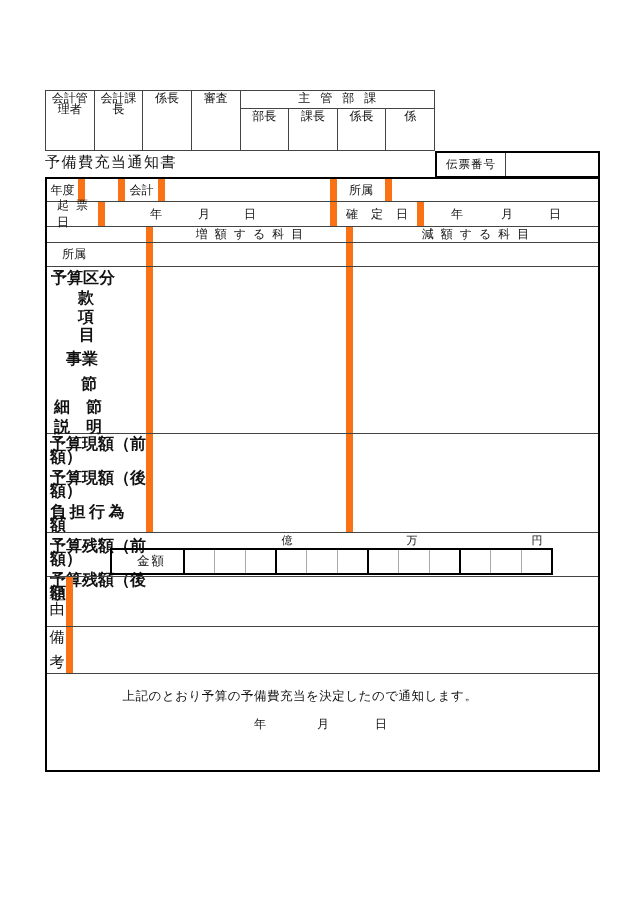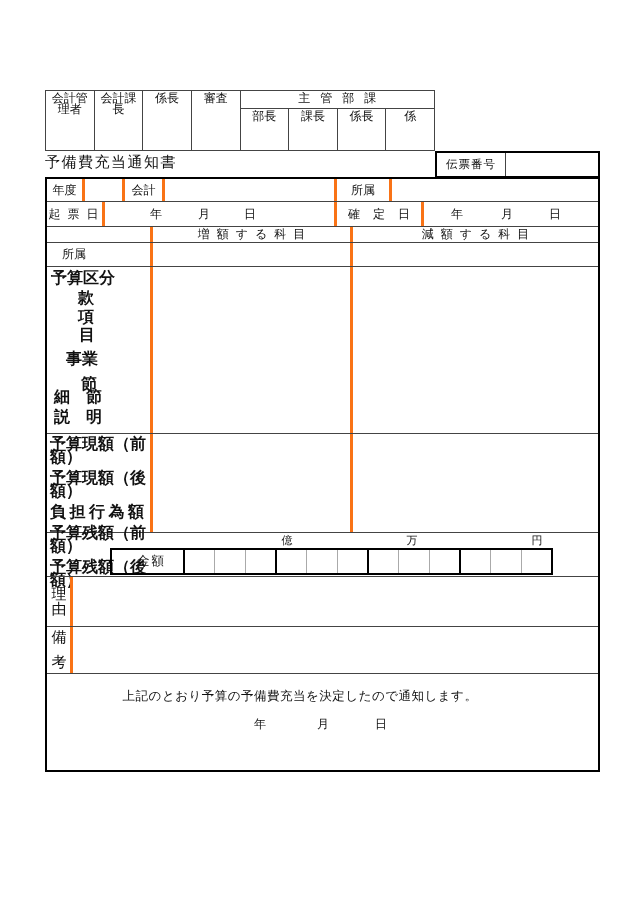--- a/index.html
+++ b/index.html
@@ -20,45 +20,45 @@
   .slip{left:435px;top:151px;width:165px;height:27px;border:2px solid #000;
         display:flex;box-sizing:border-box;}
   .slip .sl{width:68px;border-right:1px solid #444;display:flex;align-items:center;
             justify-content:center;font-size:11.5px;letter-spacing:1px;}
   .slip .sv{flex:1;}
   
   .main{left:45px;top:177px;width:555px;height:595px;border:2px solid #000;
         box-sizing:border-box;display:flex;flex-direction:column;}
   .row{display:flex;border-bottom:1px solid #444;box-sizing:border-box;flex:none;}
   .row:last-child{border-bottom:none;flex:1;}
-  .c{border-right:3px solid #f97316;box-sizing:border-box;display:flex;
+  .c{border-right:7px solid #f97316;box-sizing:border-box;display:flex;
      align-items:center;font-size:12px;flex:none;}
   .c.last{border-right:none;flex:1;}
   .ctr{justify-content:center;}
   .r1{height:23px;} .r2{height:25px;} .r3{height:23px;} .r4{height:16px;}
   .r5{height:24px;} .r6{height:167px;} .r7{height:99px;} .r8{height:44px;}
   .r9{height:50px;} .r10{height:47px;gap:12px;}
   .w38{width:38px;} .w40{width:40px;} .w172{width:172px;} .w55{width:55px;}
-  .w58{width:58px;} .w232{width:232px;} .w87{width:87px;}
+  .w58{width:58px;padding-left:10px;} .w232{width:232px;} .w87{width:87px;}
   .w106{width:106px;} .w200{width:200px;} .w26{width:26px;}
   .sp2{letter-spacing:2px;} .sp6{letter-spacing:5px;padding-left:5px;}
   .hdr{justify-content:center;font-size:12px;letter-spacing:7px;padding-left:7px;}
   .date-cell span{display:inline-block;font-size:12px;}
   .dl1 span:nth-child(1){margin-left:45px;} .dl1 span:nth-child(2){margin-left:36px;}
   .dl1 span:nth-child(3){margin-left:34px;}
   .dr1 span:nth-child(1){margin-left:27px;} .dr1 span:nth-child(2){margin-left:38px;}
   .dr1 span:nth-child(3){margin-left:36px;}
   .shozoku{padding-left:15px;font-size:12px;}
   
   .stack{display:block;align-items:flex-start;padding-top:0;}
   .stack div{line-height:13px;font-size:16px;font-weight:bold;}
   .bl0{margin-top:4px;padding-left:4px;} .bl1{margin-top:7px;padding-left:31px;}
   .bl2{margin-top:6px;padding-left:31px;} .bl3{margin-top:5px;padding-left:32px;}
   .bl4{margin-top:11px;padding-left:19px;} .bl5{margin-top:12px;padding-left:34px;}
-  .bl6{padding-left:7px;} .bl7{margin-top:7px;padding-left:7px;}
+  .bl6{margin-top:10px;padding-left:7px;} .bl7{margin-top:7px;padding-left:7px;}
   .al{line-height:13px;font-size:11.5px;padding-left:3px;}
   .al0{margin-top:3px;} .al1,.al2,.al3,.al4{margin-top:8px;}
   .al2{letter-spacing:3.5px;}
   
   .money-row{position:relative;display:block;}
   .unit{position:absolute;top:0;font-size:11px;transform:translateX(-50%);}
   .u-oku{left:240px;} .u-man{left:365px;} .u-en{left:490px;}
   .money-box{position:absolute;left:63px;top:15px;width:443px;height:27px;
              border:2px solid #000;box-sizing:border-box;display:flex;padding-left:8px;}
   .money-label{width:65px;border-right:2px solid #000;display:flex;align-items:center;

